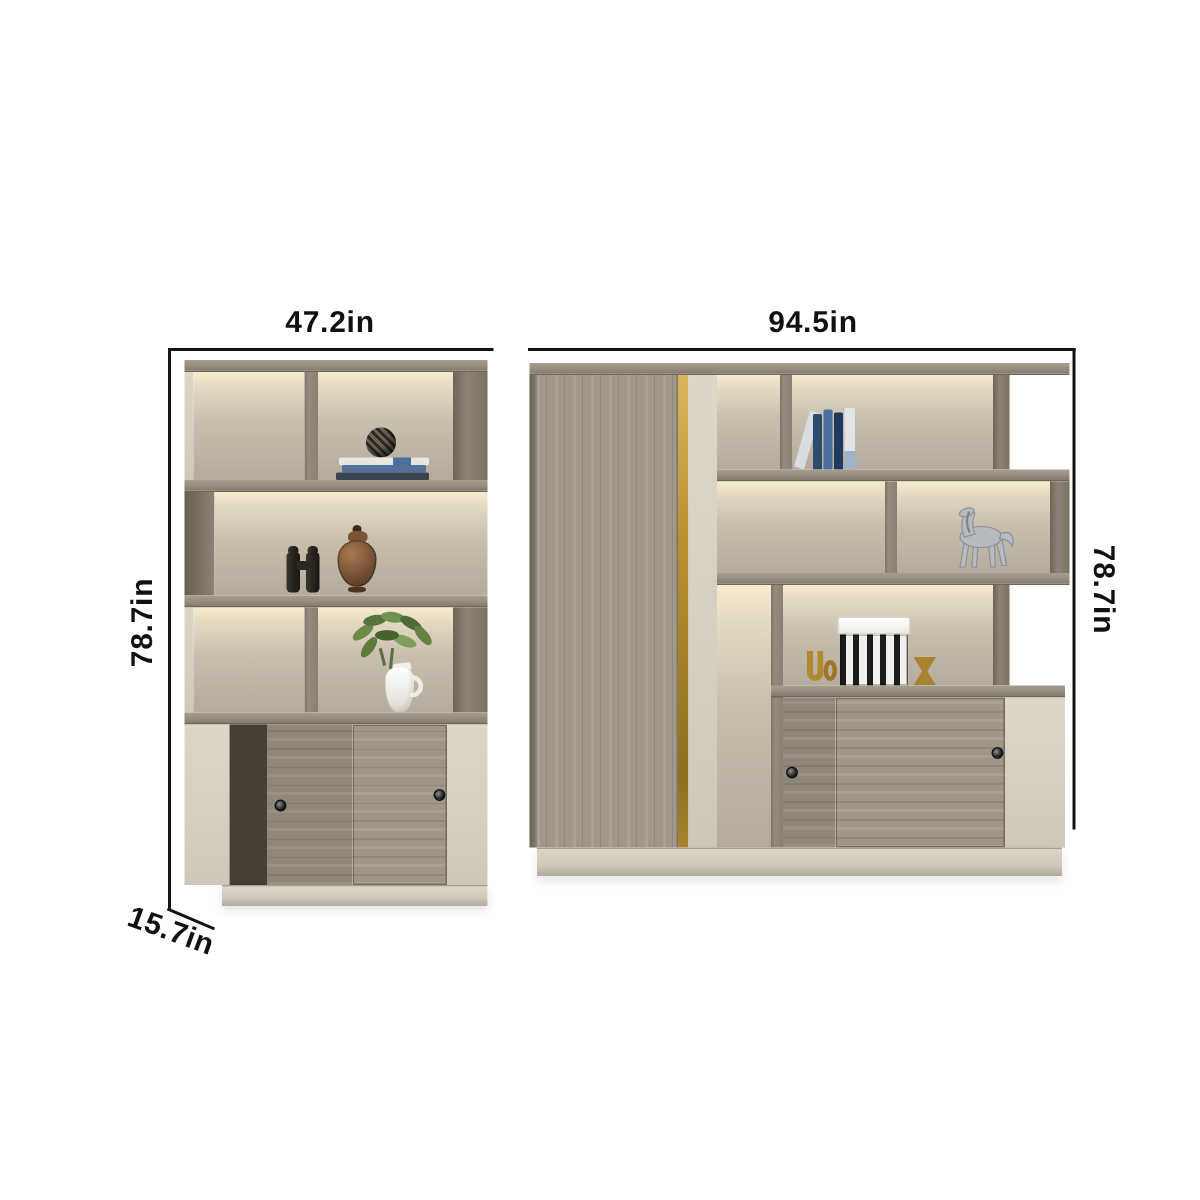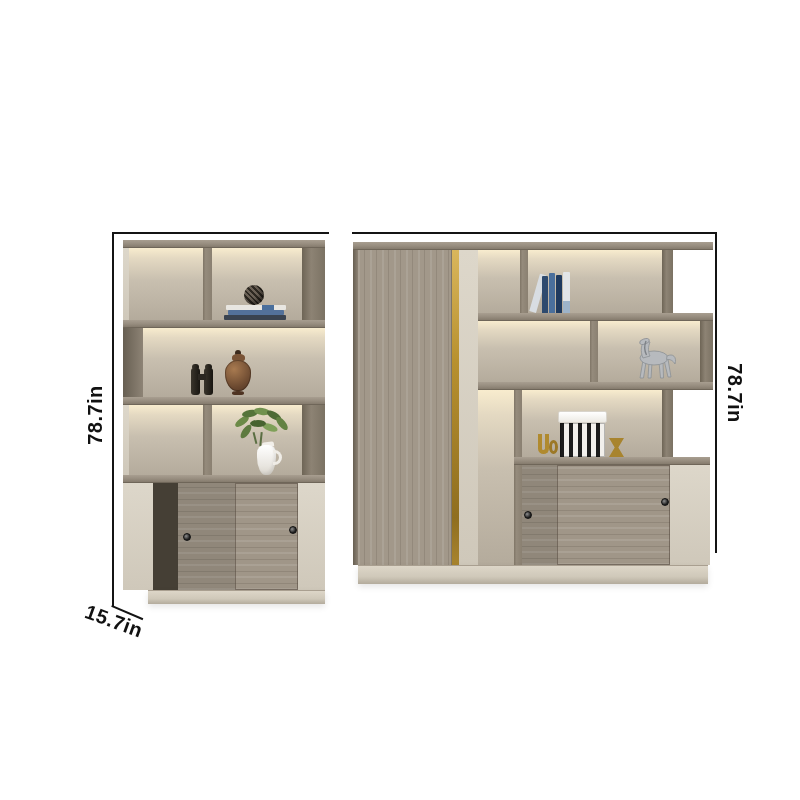--- a/index.html
+++ b/index.html
@@ -37,22 +37,24 @@
 <body>
 
 <div class="canvas">
 
   <div class="dim-line" style="left:112px;top:232px;width:217px;height:2px;"></div>
   <div class="dim-line" style="left:112px;top:232px;width:2px;height:374px;"></div>
   <div class="dim-line" style="left:112px;top:605px;width:34px;height:2px;transform:rotate(23deg);transform-origin:0 0;"></div>
   <div class="dim-line" style="left:352px;top:232px;width:365px;height:2px;"></div>
   <div class="dim-line" style="left:715px;top:232px;width:2px;height:321px;"></div>
 
+  <div class="dim-label" style="left:150px;top:200px;width:140px;">47.2in</div>
   <div class="dim-label rot-ccw" style="left:45px;top:400px;width:100px;">78.7in</div>
   <div class="dim-label" style="left:64px;top:606px;width:100px;transform:rotate(20deg);">15.7in</div>
+  <div class="dim-label" style="left:472px;top:200px;width:140px;">94.5in</div>
   <div class="dim-label rot-cw" style="left:685px;top:378px;width:100px;">78.7in</div>
 
   <div class="abs" style="left:123px;top:240px;width:202px;height:363px;">
     <div class="abs wood-slab" style="left:0;top:0;width:202px;height:8px;"></div>
 
     <div class="abs cream" style="left:0;top:8px;width:6px;height:72px;"></div>
     <div class="abs glow-back" style="left:6px;top:8px;width:74px;height:72px;"></div>
     <div class="abs wood-col" style="left:80px;top:8px;width:9px;height:72px;"></div>
     <div class="abs glow-back" style="left:89px;top:8px;width:90px;height:72px;">
       <div class="abs" style="left:32px;top:37px;width:20px;height:20px;border-radius:50%;background:repeating-linear-gradient(45deg,#6b6156 0 2px,#2e2922 2px 4px);box-shadow:inset -3px -3px 4px rgba(0,0,0,.5);"></div>

